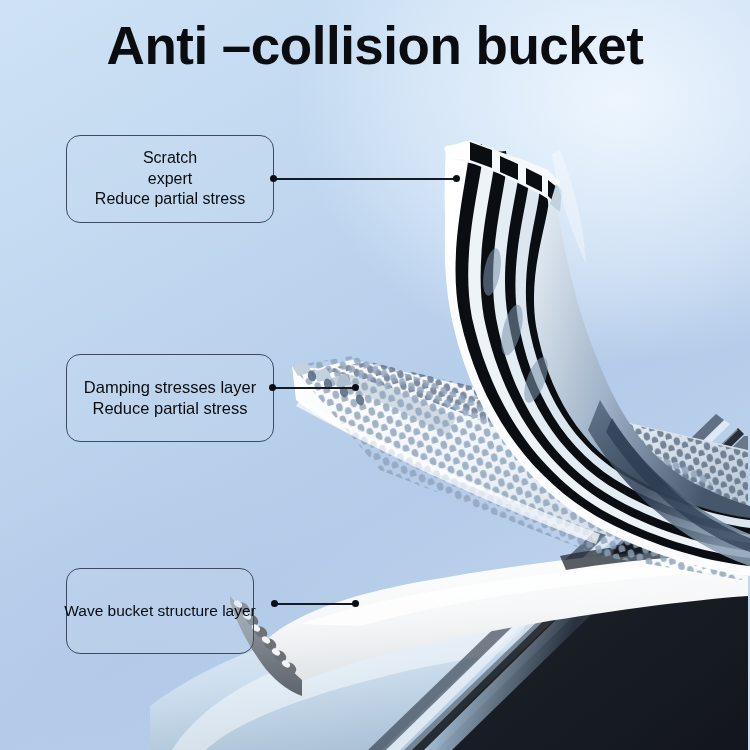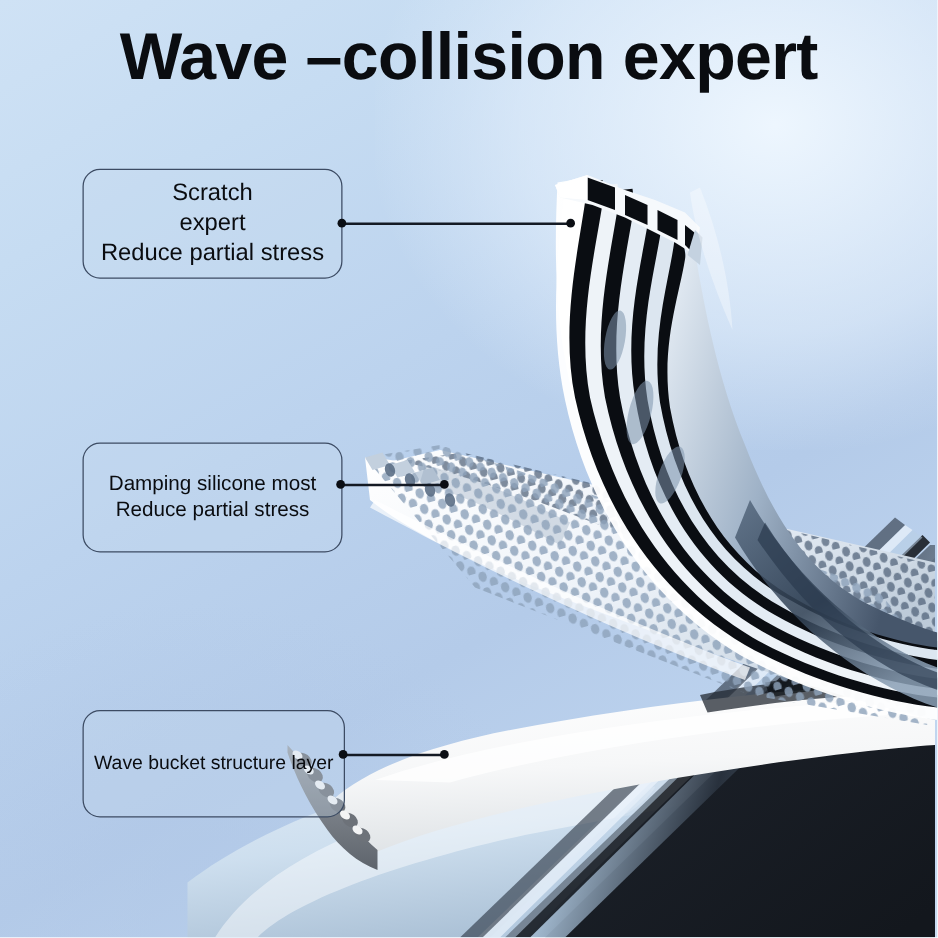--- a/index.html
+++ b/index.html
@@ -62,23 +62,23 @@
     color: #0a0c10;
     display: flex;
     flex-direction: column;
     align-items: center;
     justify-content: center;
     text-align: center;
     line-height: 1.28;
   }
   .callout span { display: block; white-space: nowrap; }
 
-  #callout-1 { left: 66px;  top: 135px; width: 208px; height: 88px; font-size: 19px; }
+  #callout-1 { left: 66px;  top: 135px; width: 208px; height: 88px; font-size: 16px; }
   #callout-2 { left: 66px;  top: 354px; width: 208px; height: 88px; font-size: 16.5px; }
-  #callout-3 { left: 66px;  top: 568px; width: 210px; height: 86px; font-size: 15.5px; text-align: right; }
+  #callout-3 { left: 66px;  top: 568px; width: 188px; height: 86px; font-size: 15.5px; text-align: right; }
 
   
   .leader {
     position: absolute;
     height: 1.6px;
     background: #141a24;
   }
   .leader::before, .leader::after {
     content: "";
     position: absolute;
@@ -324,30 +324,30 @@
 
         <g opacity="0.55" fill="#7f95ad">
           <ellipse cx="492" cy="272" rx="8" ry="24" transform="rotate(10 492 272)"></ellipse>
           <ellipse cx="512" cy="330" rx="9" ry="26" transform="rotate(14 512 330)"></ellipse>
           <ellipse cx="536" cy="380" rx="9" ry="24" transform="rotate(20 536 380)"></ellipse>
         </g>
       </g>
     </svg>
   </div>
 
-  <div id="title">Wave –collision expert</div>
+  <div id="title">Anti –collision bucket</div>
 
   <div class="callout" id="callout-1">
     <span>Scratch</span>
     <span>expert</span>
     <span>Reduce partial stress</span>
   </div>
 
   <div class="callout" id="callout-2">
-    <span>Damping silicone most</span>
+    <span>Damping stresses layer</span>
     <span>Reduce partial stress</span>
   </div>
 
   <div class="callout" id="callout-3">
     <span>Wave bucket structure layer</span>
   </div>
 
   <div class="leader" id="leader-1"></div>
   <div class="leader" id="leader-2"></div>
   <div class="leader" id="leader-3"></div>

